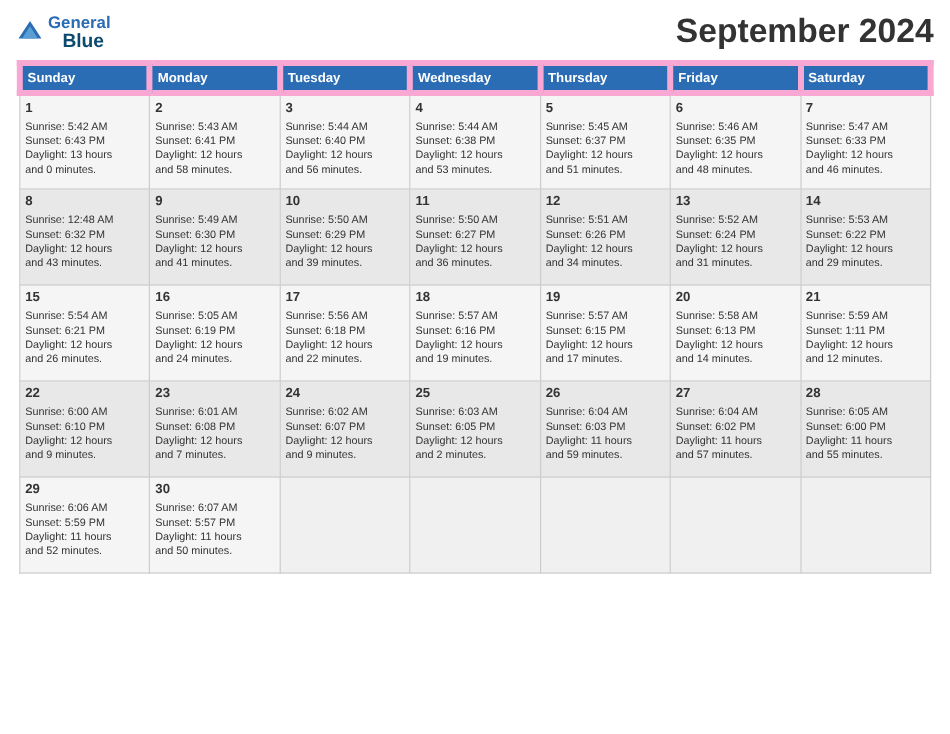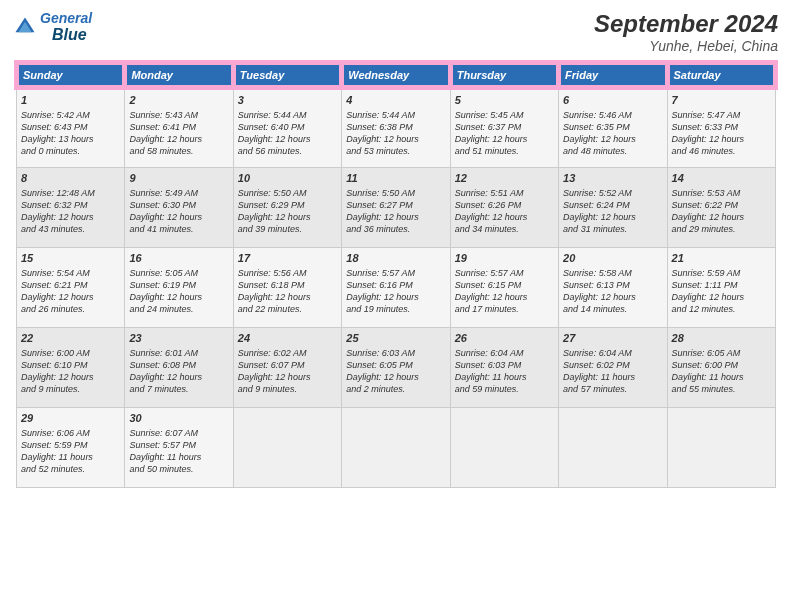--- a/index.html
+++ b/index.html
@@ -7,42 +7,41 @@
       font-family: Arial, sans-serif;
       background: #fff;
       width: 792px;
       height: 612px;
       overflow: hidden;
     }
     .container {
       width: 792px;
       height: 560px;
       padding: 10px 14px 8px 14px;
-      font-style: italic;
     }
     .header {
       display: flex;
       justify-content: space-between;
       align-items: flex-start;
       margin-bottom: 6px;
     }
     .logo {
       display: flex;
       align-items: center;
       gap: 4px;
     }
     .logo-icon {
       width: 22px;
       height: 22px;
     }
     .title-block {
       text-align: right;
     }
     .month-title {
-      font-size: 24px;
+      font-size: 28px;
       font-weight: bold;
       color: #333;
     }
     .subtitle {
       font-size: 14px;
       color: #555;
     }
     table {
       width: 100%;
       border-collapse: collapse;
@@ -92,21 +91,20 @@
         <polygon points="15,2 28,22 2,22" fill="#2a6db5"></polygon>
         <polygon points="15,8 24,22 6,22" fill="#5a9fd4"></polygon>
       </svg>
       <div>
         <div style="font-size:14px;font-weight:bold;color:#2a6db5;">General</div>
         <div style="font-size:16px;font-weight:bold;color:#0c4a6e;margin-left:12px;">Blue</div>
       </div>
     </div>
     <div class="title-block">
       <div class="month-title">September 2024</div>
-      <div class="subtitle">Yunhe, Hebei, China</div>
     </div>
   </div>
 
   <table>
     <thead>
       <tr>
         <th>Sunday</th>
         <th>Monday</th>
         <th>Tuesday</th>
         <th>Wednesday</th>

